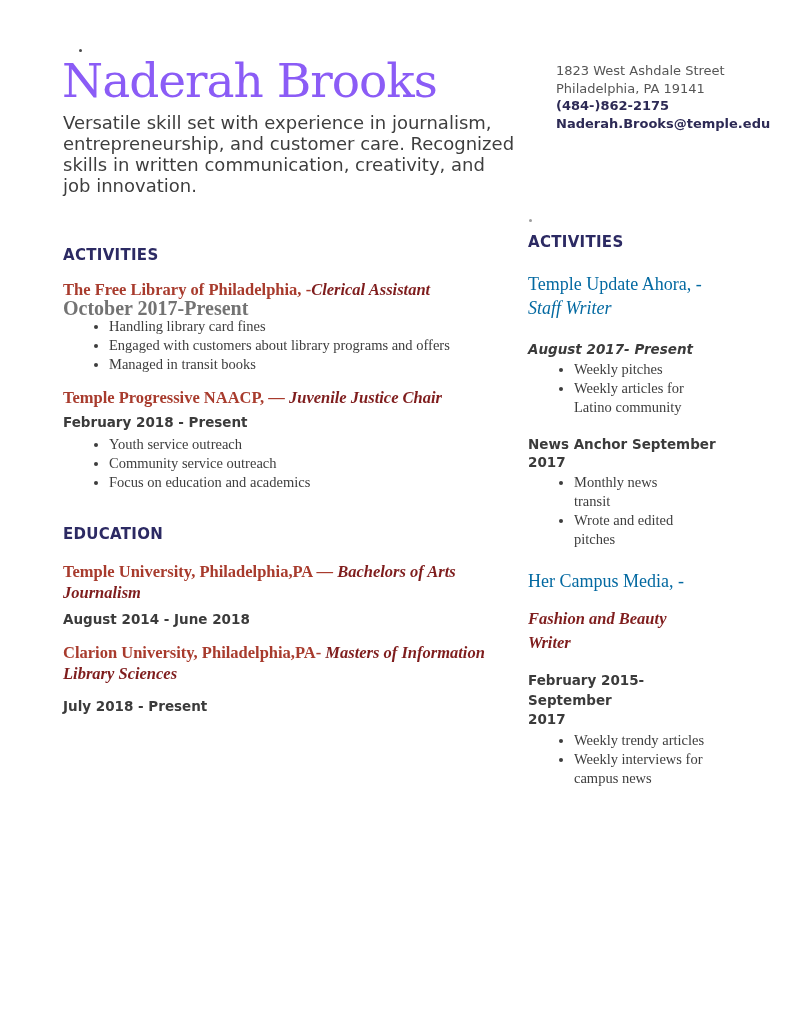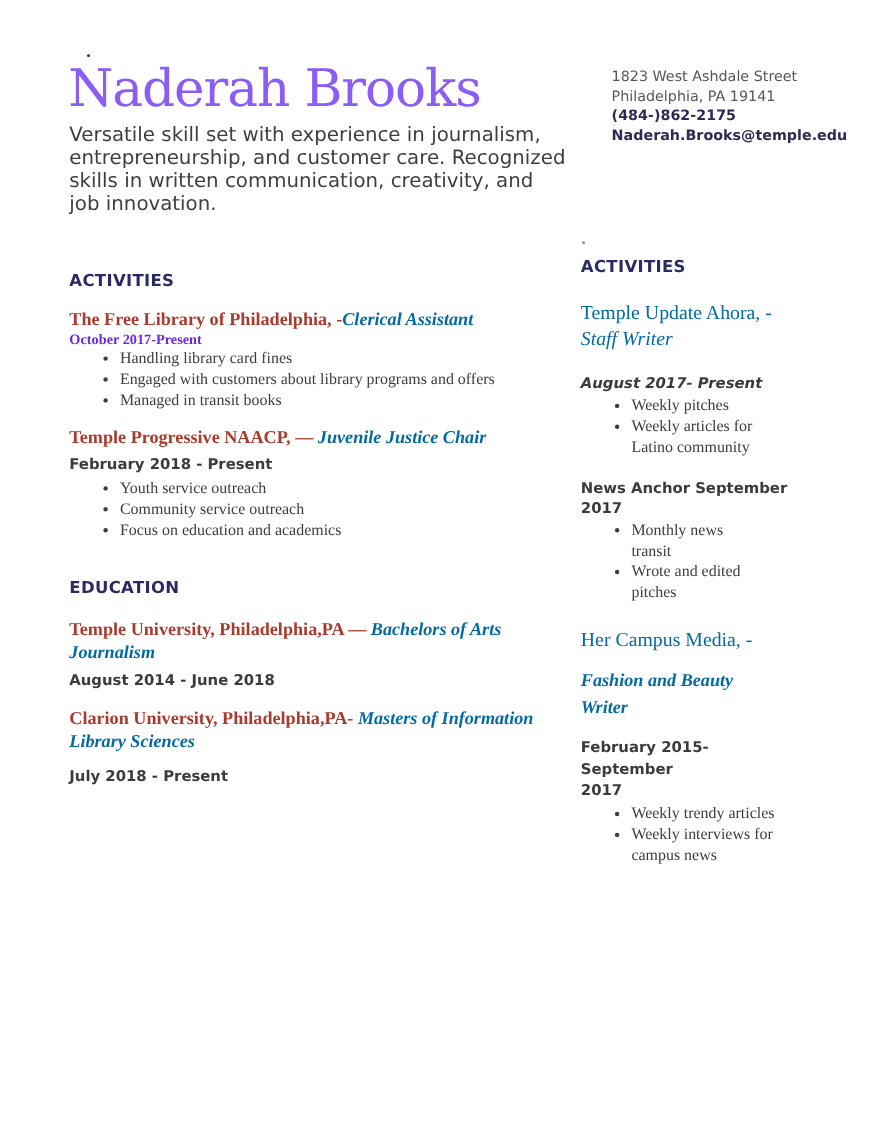--- a/index.html
+++ b/index.html
@@ -40,34 +40,34 @@
 
   .section-heading {
     font-size:15px; font-weight:700; letter-spacing:0.3px;
     color:#2c2a63; line-height:18px;
   }
 
   .job-title {
     font-family:"Liberation Serif", serif; font-weight:700;
     font-size:16.5px; line-height:21px; color:#a83b2d;
   }
-  .job-title em, .role-block em { font-weight:700; color:#0369a1; }
+  .job-title em, .role-block em { font-weight:700; color:#7f1d1d; }
 
   .act-title {
     font-family:"Liberation Serif", serif; font-weight:400;
     font-size:18px; line-height:24px; color:#0369a1; max-width:205px;
   }
   .role-block {
     font-family:"Liberation Serif", serif;
     font-size:16.5px; line-height:24px; max-width:175px;
   }
 
   .date-serif {
     font-family:"Liberation Serif", serif; font-weight:700;
-    font-size:13px; line-height:17px; color:#6d28d9;
+    font-size:20px; line-height:17px; color:#737373;
   }
   .date-sans {
     font-size:13.5px; font-weight:700; line-height:18px; color:#3b3b3b;
     white-space:pre-line; max-width:195px;
   }
   .italic { font-style:italic; }
 
   ul.bullets {
     list-style:disc; margin:0; padding-left:46px;
     font-family:"Liberation Serif", serif;

